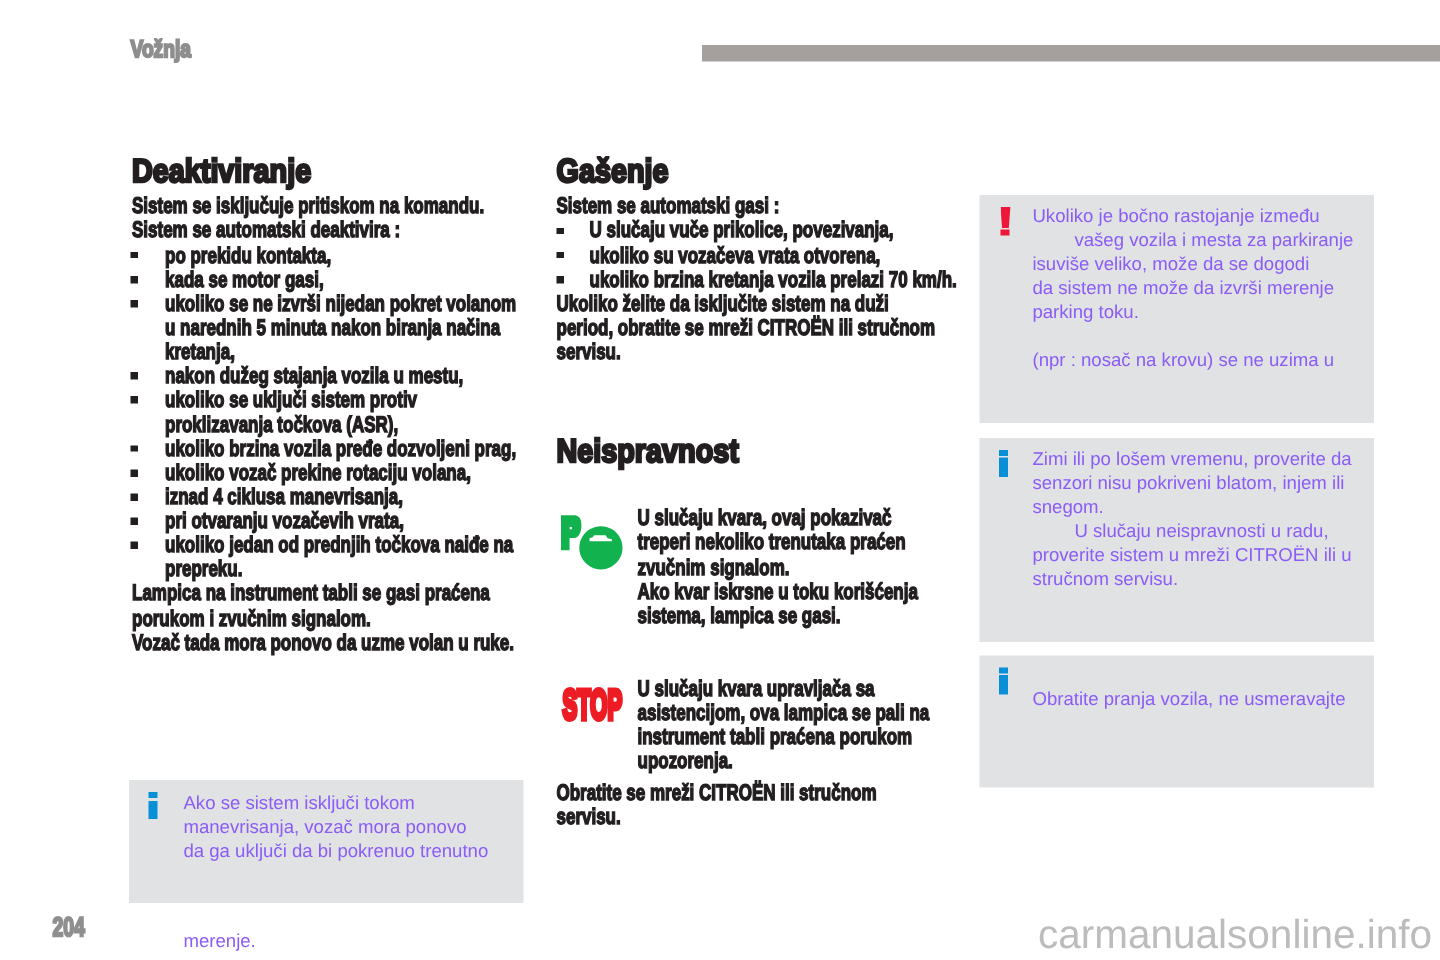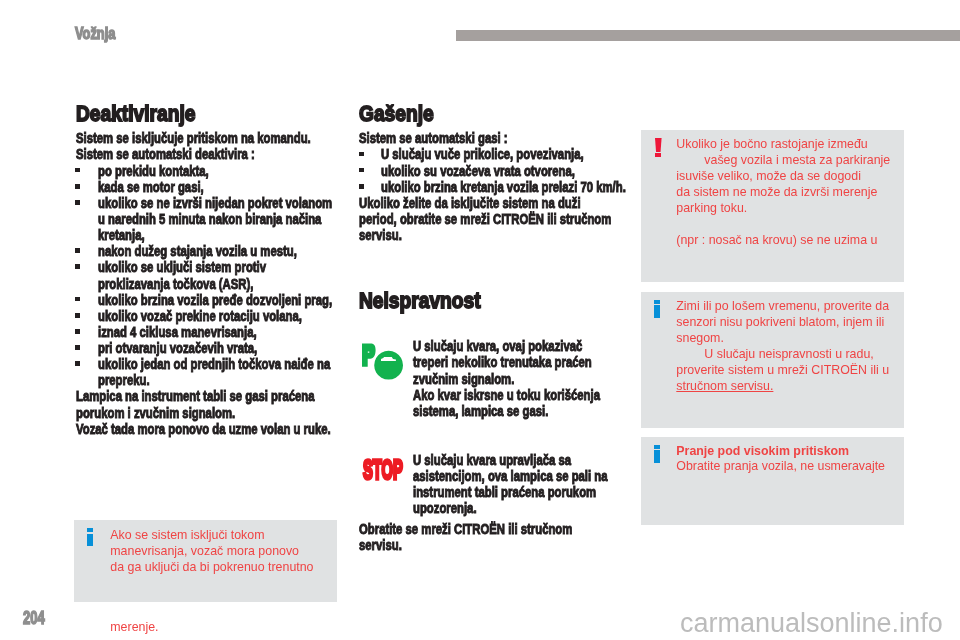--- a/index.html
+++ b/index.html
@@ -5,21 +5,21 @@
   * { box-sizing:border-box; margin:0; padding:0; }
   html,body { width:960px; height:640px; }
   body {
     background:#ffffff;
     font-family:"Liberation Sans", sans-serif;
     color:#231f20;
     position:relative;
     overflow:hidden;
     -webkit-font-smoothing:antialiased;
   }
-  .page { position:absolute; left:0; top:0; width:832px; height:640px; }
+  .page { position:absolute; left:12px; top:0; width:832px; height:640px; }
 
   
   .hdr-title {
     position:absolute; left:74.5px; top:24.5px;
     font-size:16px; font-weight:bold; color:#8e8e8e;
     transform:scaleX(0.80); transform-origin:left top; white-space:nowrap;
     -webkit-text-stroke:1.5px #8e8e8e;
   }
   .hdr-bar { position:absolute; left:456px; top:30px; width:504px; height:11px; background:#a5a09e; }
 
@@ -31,21 +31,21 @@
   }
   .ml {           
     position:absolute; font-size:15px; font-weight:bold; color:#231f20;
     transform:scaleX(0.755); transform-origin:left top; white-space:nowrap;
     line-height:15px; -webkit-text-stroke:1.0px #231f20;
   }
   .bul { position:absolute; width:5px; height:4.8px; background:#231f20; }
 
   
   .gbox { position:absolute; background:#e0e2e3; }
-  .nl { position:absolute; font-size:12.4px; color:#ef4444; white-space:nowrap; line-height:16px; }
+  .nl { position:absolute; font-size:12.4px; color:#8b5cf6; white-space:nowrap; line-height:16px; }
   .nl.b { font-weight:bold; }
 
   .stopico { position:absolute; font-size:28px; font-weight:bold; color:#ed1c24; white-space:nowrap;
       transform:scaleX(0.525); transform-origin:left top; line-height:1;
       -webkit-text-stroke:3.6px #ed1c24; }
   .page-num { position:absolute; left:22.5px; top:608.5px; font-size:18px; font-weight:bold; color:#8f8f8f;
       transform:scaleX(0.72); transform-origin:left top; line-height:1; -webkit-text-stroke:1.6px #8f8f8f;}
   .wm { position:absolute; left:680px; top:610px; font-size:27px; color:#bcbcbc; letter-spacing:0px; line-height:1; }
 </style>
 </head>
@@ -137,23 +137,22 @@
   <div class="gbox" style="left:641px; top:292px; width:263px; height:136px;"></div>
   <div style="position:absolute; left:654px; top:300px; width:8px; height:19px;">
     <div style="position:absolute;left:0;top:0;width:6.2px;height:3.5px;background:#0790d8;"></div>
     <div style="position:absolute;left:0;top:5.2px;width:6.2px;height:12.9px;background:#0790d8;"></div>
   </div>
   <div class="nl" style="left:676.3px; top:297.5px;">Zimi ili po lošem vremenu, proverite da</div>
   <div class="nl" style="left:676.3px; top:313.6px;">senzori nisu pokriveni blatom, injem ili</div>
   <div class="nl" style="left:676.3px; top:329.8px;">snegom.</div>
   <div class="nl" style="left:676.3px; top:345.9px;margin-left:28px;">U slučaju neispravnosti u radu,</div>
   <div class="nl" style="left:676.3px; top:362.1px;">proverite sistem u mreži CITROËN ili u</div>
-  <div class="nl" style="left:676.3px; top:378.2px;text-decoration:underline;">stručnom servisu.</div>
+  <div class="nl" style="left:676.3px; top:378.2px;">stručnom servisu.</div>
   <div class="gbox" style="left:641px; top:437px; width:263px; height:88px;"></div>
   <div style="position:absolute; left:654px; top:445px; width:8px; height:19px;">
     <div style="position:absolute;left:0;top:0;width:6.2px;height:3.5px;background:#0790d8;"></div>
     <div style="position:absolute;left:0;top:5.2px;width:6.2px;height:12.9px;background:#0790d8;"></div>
   </div>
-  <div class="nl b" style="left:676.3px; top:442.5px;">Pranje pod visokim pritiskom</div>
   <div class="nl" style="left:676.3px; top:458.0px;">Obratite pranja vozila, ne usmeravajte</div>
   <div class="page-num">204</div>
   <div class="wm">carmanualsonline.info</div>
 </div>
 
 </body></html>

